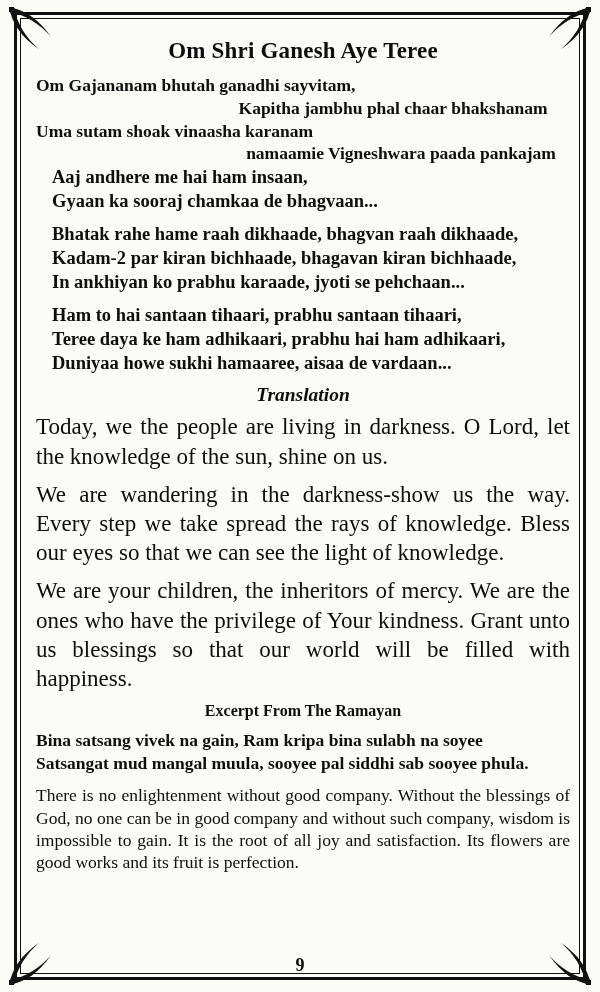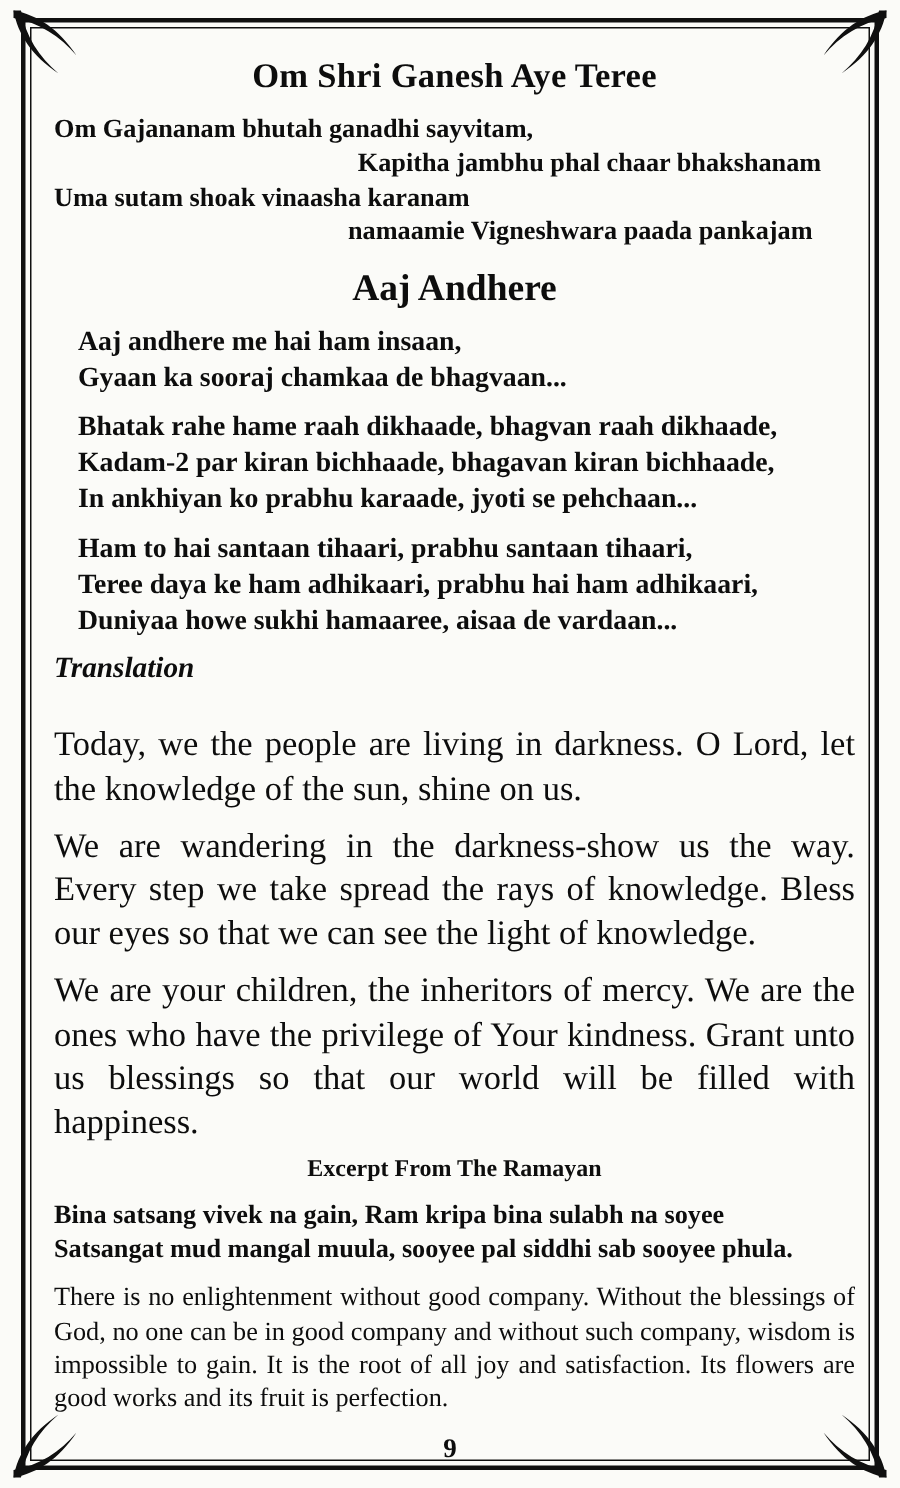--- a/index.html
+++ b/index.html
@@ -30,34 +30,34 @@
     z-index:2;
   }
   .h-title{
     text-align:center;font-weight:bold;font-size:23px;
     margin:12px 0 10px 0;letter-spacing:.2px;
   }
   .verse-line{
     font-weight:bold;font-size:17.5px;line-height:1.3;
   }
   .ind-a{margin-left:180px;text-align:center;}
-  .ind-b{margin-left:196px;}
+  .ind-b{margin-left:196px;text-align:center;}
   .prose{
     font-size:17.5px;line-height:1.27;text-align:justify;
     margin:9px 0 0 0;
   }
   .h-song{
     text-align:center;font-weight:bold;font-size:25px;
     margin:14px 0 9px 0;
   }
   .stanza{margin:0 0 9px 16px;}
   .song-line{font-weight:bold;font-size:18.5px;line-height:1.3;}
   .h-sub{
-    font-weight:bold;font-style:italic;font-size:19.5px;
-    margin:8px 0 24px 0;
+    text-align:center;font-weight:bold;font-style:italic;font-size:19.5px;
+    margin:8px 0 6px 0;
   }
   .t-para{
     font-size:23px;line-height:1.27;text-align:justify;margin:0 0 9px 0;
   }
   .h-sec{
     text-align:center;font-weight:bold;font-size:16px;margin:6px 0 9px 0;
   }
   .r-verse .verse-line{font-size:17.5px;line-height:1.32;}
   .page-num{
     position:absolute;bottom:16px;left:0;right:0;text-align:center;
@@ -101,21 +101,20 @@
   <div class="h-title">Om Shri Ganesh Aye Teree</div>
 
   <div>
     <div class="verse-line">Om Gajananam bhutah ganadhi sayvitam,</div>
     <div class="verse-line ind-a">Kapitha jambhu phal chaar bhakshanam</div>
     <div class="verse-line">Uma sutam shoak vinaasha karanam</div>
     <div class="verse-line ind-b">namaamie Vigneshwara paada pankajam</div>
   </div>
 
 
-  <div class="h-song">Aaj Andhere</div>
 
   <div class="stanza">
     <div class="song-line">Aaj andhere me hai ham insaan,</div>
     <div class="song-line">Gyaan ka sooraj chamkaa de bhagvaan...</div>
   </div>
 
   <div class="stanza">
     <div class="song-line">Bhatak rahe hame raah dikhaade, bhagvan raah dikhaade,</div>
     <div class="song-line">Kadam-2 par kiran bichhaade, bhagavan kiran bichhaade,</div>
     <div class="song-line">In ankhiyan ko prabhu karaade, jyoti se pehchaan...</div>

